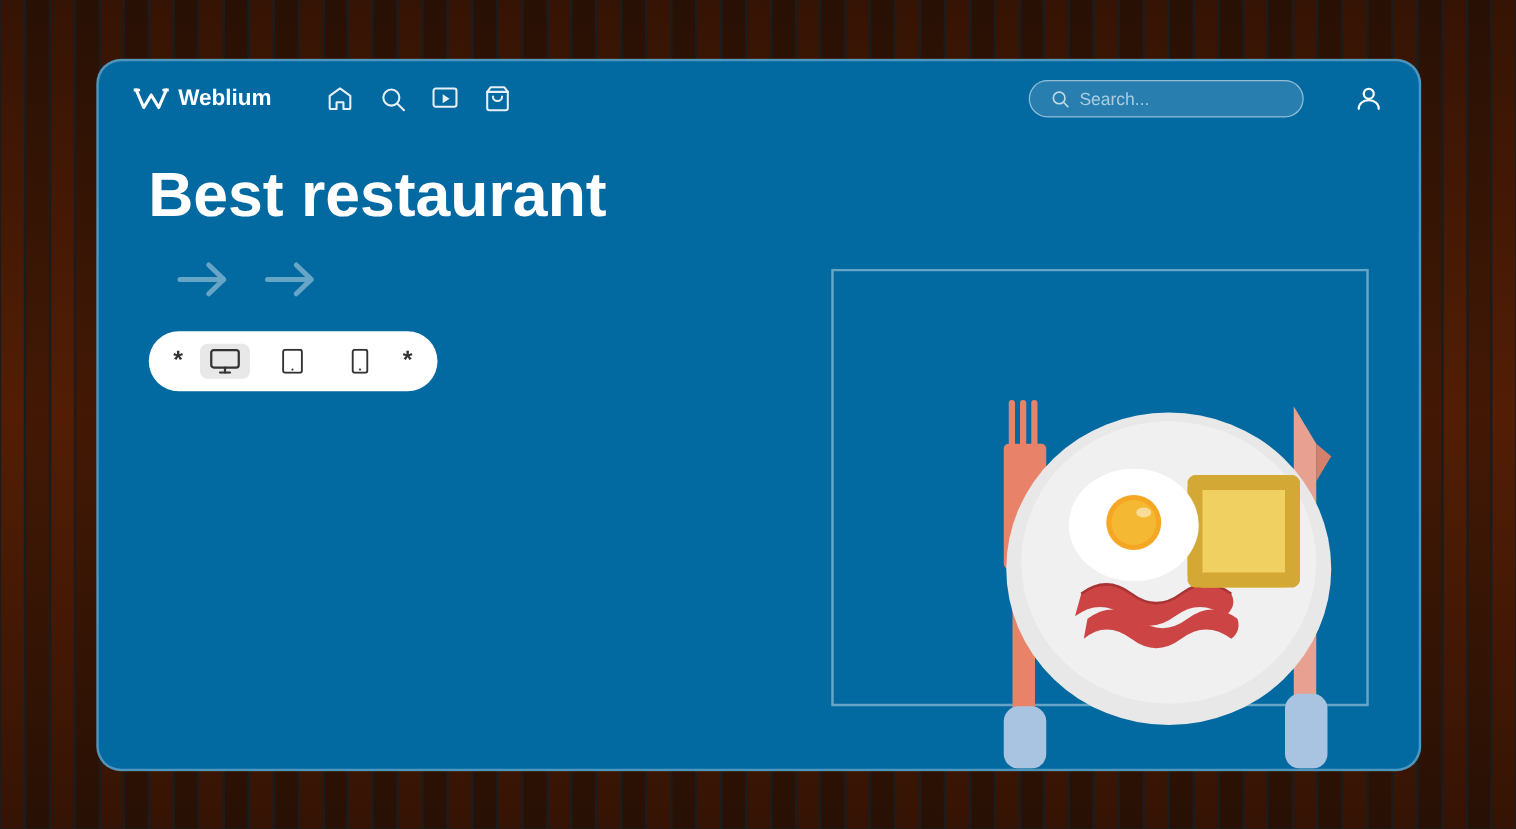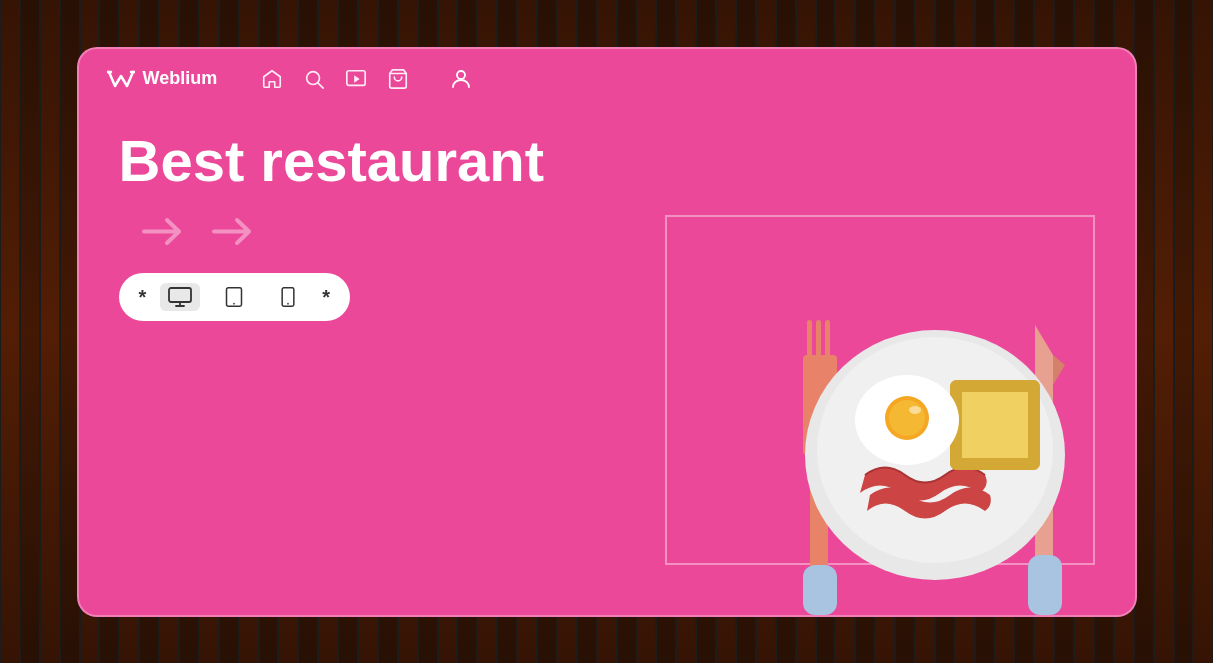--- a/index.html
+++ b/index.html
@@ -37,21 +37,21 @@
 
     .curtain-line:nth-child(even) {
       background: linear-gradient(to bottom, #2a0e00, #4a1800, #2a0e00);
     }
 
     
     .card {
       position: relative;
       width: 1060px;
       height: 570px;
-      background: #ec4899;
+      background: #0369a1;
       border-radius: 20px;
       border: 2.5px solid rgba(255,255,255,0.3);
       overflow: hidden;
       z-index: 10;
     }
 
     
     .navbar {
       display: flex;
       align-items: center;
@@ -152,21 +152,21 @@
       stroke-linecap: round;
     }
 
     
     .hero {
       padding: 20px 40px 0 40px;
       position: relative;
     }
 
     .hero-title {
-      font-size: 58px;
+      font-size: 50px;
       font-weight: 700;
       color: white;
       line-height: 1.1;
       max-width: 680px;
     }
 
     
     .arrows {
       display: flex;
       gap: 20px;
@@ -357,20 +357,27 @@
       </div>
       <div class="nav-icon">
         <svg viewBox="0 0 24 24">
           <path d="M6 2L3 6v14a2 2 0 002 2h14a2 2 0 002-2V6l-3-4z"></path>
           <line x1="3" y1="6" x2="21" y2="6"></line>
           <path d="M16 10a4 4 0 01-8 0"></path>
         </svg>
       </div>
     </div>
 
+    <div class="search-bar">
+      <svg viewBox="0 0 24 24">
+        <circle cx="11" cy="11" r="7" stroke="rgba(255,255,255,0.7)" stroke-width="2" fill="none"></circle>
+        <line x1="16.5" y1="16.5" x2="22" y2="22" stroke="rgba(255,255,255,0.7)" stroke-width="2"></line>
+      </svg>
+      <input class="search-input" type="text" placeholder="Search..." style="">
+    </div>
 
     <div class="user-icon">
       <svg viewBox="0 0 24 24">
         <circle cx="12" cy="8" r="4"></circle>
         <path d="M4 20c0-4 3.6-7 8-7s8 3 8 7"></path>
       </svg>
     </div>
   </nav>
 
   <div class="hero">

